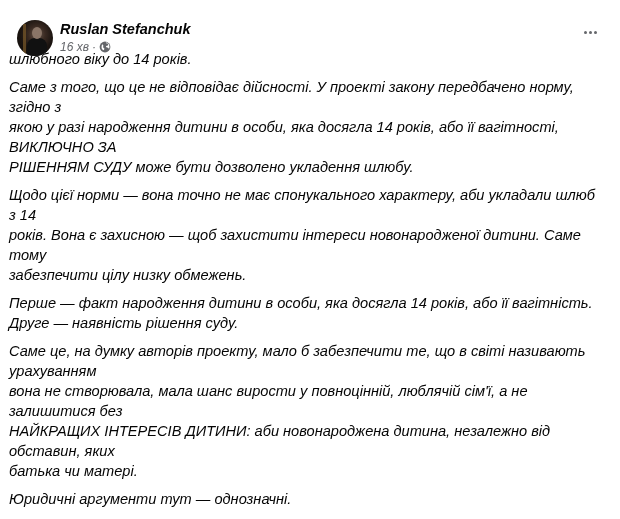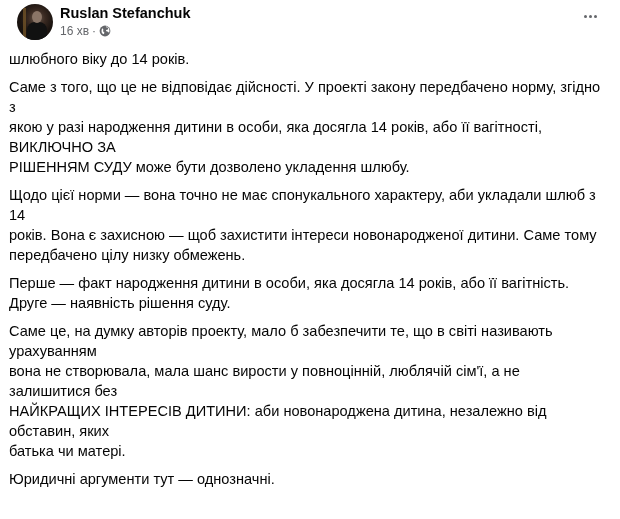--- a/index.html
+++ b/index.html
@@ -12,21 +12,22 @@
       height: 519px;
       overflow: hidden;
       font-family: "Liberation Sans", "DejaVu Sans", sans-serif;
       color: #050505;
     }
     .post {
       position: relative;
       width: 620px;
       height: 519px;
       box-sizing: border-box;
-      padding: 0 0 0 8px;
+      padding: 16px 0 0 8px;
+      font-style: italic;
     }
     .header {
       position: relative;
       height: 44px;
       display: flex;
       align-items: flex-start;
     }
     .avatar {
       position: absolute;
       left: 9px;
@@ -164,21 +165,21 @@
       <span class="line">шлюбного віку до 14 років.</span>
     </p>
     <p>
       <span class="line">Саме з того, що це не відповідає дійсності. У проекті закону передбачено норму, згідно з</span>
       <span class="line">якою у разі народження дитини в особи, яка досягла 14 років, або її вагітності, ВИКЛЮЧНО ЗА</span>
       <span class="line">РІШЕННЯМ СУДУ може бути дозволено укладення шлюбу.</span>
     </p>
     <p>
       <span class="line">Щодо цієї норми — вона точно не має спонукального характеру, аби укладали шлюб з 14</span>
       <span class="line">років. Вона є захисною — щоб захистити інтереси новонародженої дитини. Саме тому</span>
-      <span class="line">передбачено цілу низку обмежень.</span>
+      <span class="line">забезпечити цілу низку обмежень.</span>
     </p>
     <p>
       <span class="line">Перше — факт народження дитини в особи, яка досягла 14 років, або її вагітність.</span>
       <span class="line">Друге — наявність рішення суду.</span>
     </p>
     <p>
       <span class="line">Саме це, на думку авторів проекту, мало б забезпечити те, що в світі називають урахуванням</span>
       <span class="line">вона не створювала, мала шанс вирости у повноцінній, люблячій сім'ї, а не залишитися без</span>
       <span class="line">НАЙКРАЩИХ ІНТЕРЕСІВ ДИТИНИ: аби новонароджена дитина, незалежно від обставин, яких</span>
       <span class="line">батька чи матері.</span>

